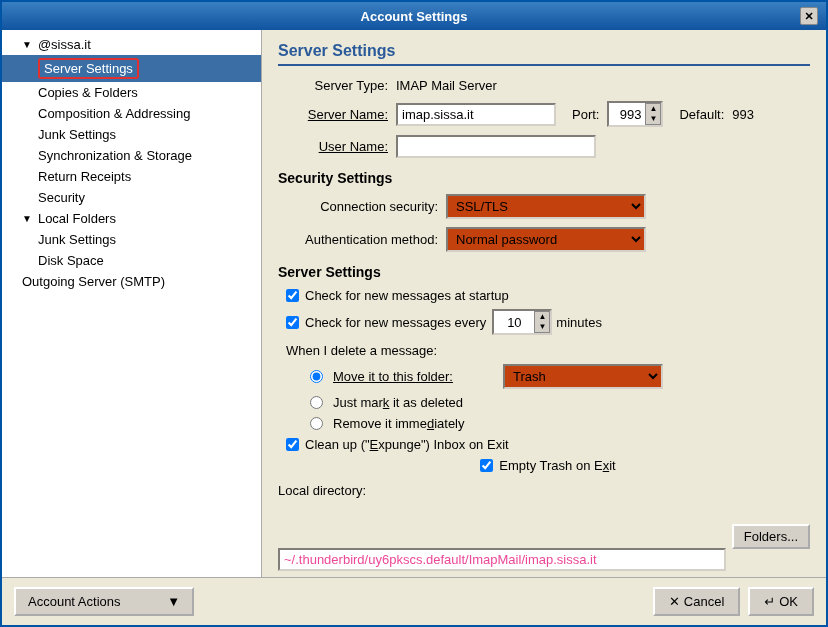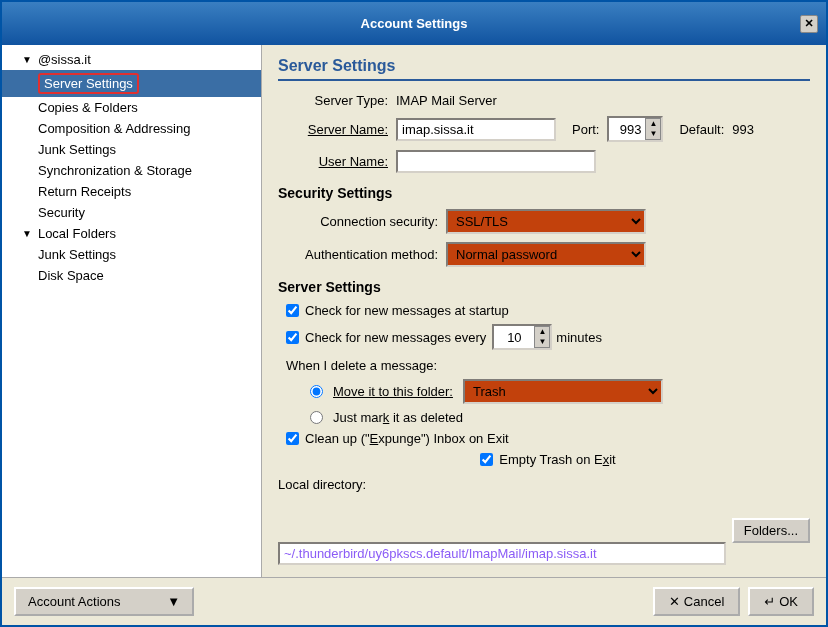--- a/index.html
+++ b/index.html
@@ -19,21 +19,21 @@
       height: 627px;
       background: #ece9d8;
       border: 2px solid #0054a6;
       display: flex;
       flex-direction: column;
       position: relative;
     }
     .title-bar {
       background: linear-gradient(to bottom, #3a7fc1, #1053a0);
       color: white;
-      height: 43px;
+      height: 28px;
       display: flex;
       align-items: center;
       justify-content: space-between;
       padding: 0 8px;
       font-size: 13px;
       font-weight: bold;
     }
     .title-bar-text { flex: 1; text-align: center; }
     .title-bar-btn {
       width: 18px; height: 18px;
@@ -182,21 +182,21 @@
     .local-dir-row {
       display: flex;
       align-items: center;
       gap: 6px;
       margin-top: 4px;
     }
     .local-dir-input {
       flex: 1;
       border: 2px inset #d4d0c8;
       background: #e8e8e0;
-      color: #8b5cf6;
+      color: #ec4899;
       padding: 2px 4px;
       font-size: 12px;
       margin-top: 46px;
     }
     
     .bottom-bar {
       border-top: 1px solid #aaa;
       background: #ece9d8;
       display: flex;
       align-items: center;
@@ -291,20 +291,23 @@
       </div>
 
       <div class="sidebar-item level2">
         <span>Junk Settings</span>
       </div>
 
       <div class="sidebar-item level2">
         <span>Disk Space</span>
       </div>
 
+      <div class="sidebar-item level1">
+        <span>Outgoing Server (SMTP)</span>
+      </div>
     </div>
 
     <div class="main-content">
 
       <div class="section-title">Server Settings</div>
 
       <div class="form-row">
         <span class="form-label">Server Type:</span>
         <span>IMAP Mail Server</span>
       </div>
@@ -375,32 +378,38 @@
       </div>
 
       <div class="delete-section">
         <div class="delete-label">When I delete a message:</div>
 
         <div class="radio-row">
           <input type="radio" id="rad-move" name="delete-action" checked="" style="">
           <label for="rad-move">
             <span class="checkbox-underline">Move it to this folder:</span>
           </label>
-          <select style="width:200px;">
+          <select style="width:160px;margin-left:40px;">
             <option selected="">Trash</option>
           </select>
         </div>
 
         <div class="radio-row">
           <input type="radio" id="rad-mark" name="delete-action" style="">
           <label for="rad-mark">
             Just mar<span style="text-decoration:underline;">k</span> it as deleted
           </label>
         </div>
 
+        <div class="radio-row">
+          <input type="radio" id="rad-remove" name="delete-action" style="">
+          <label for="rad-remove">
+            Remove it imme<span style="text-decoration:underline;">d</span>iately
+          </label>
+        </div>
       </div>
 
       <div class="checkbox-row">
         <input type="checkbox" id="chk-cleanup" checked="" style="">
         <label for="chk-cleanup">
           Clean up ("<span style="text-decoration:underline;">E</span>xpunge") Inbox on Exit
         </label>
       </div>
 
       <div style="display:flex;align-items:center;justify-content:space-between;flex-direction:column;">

